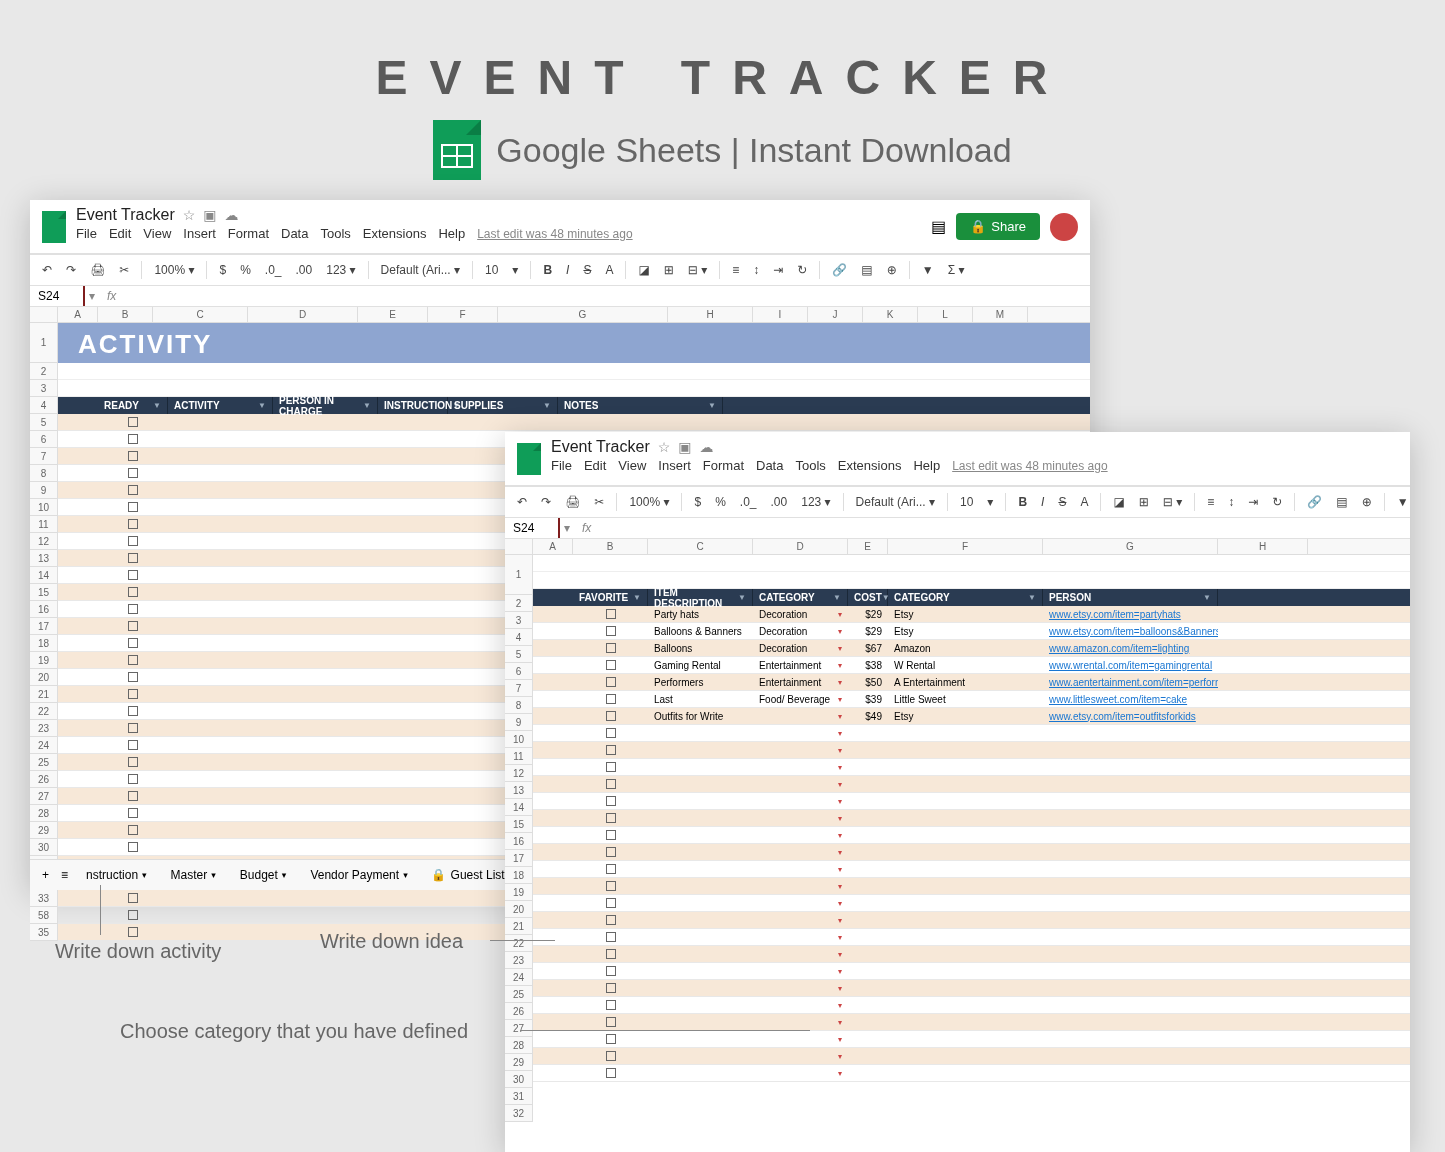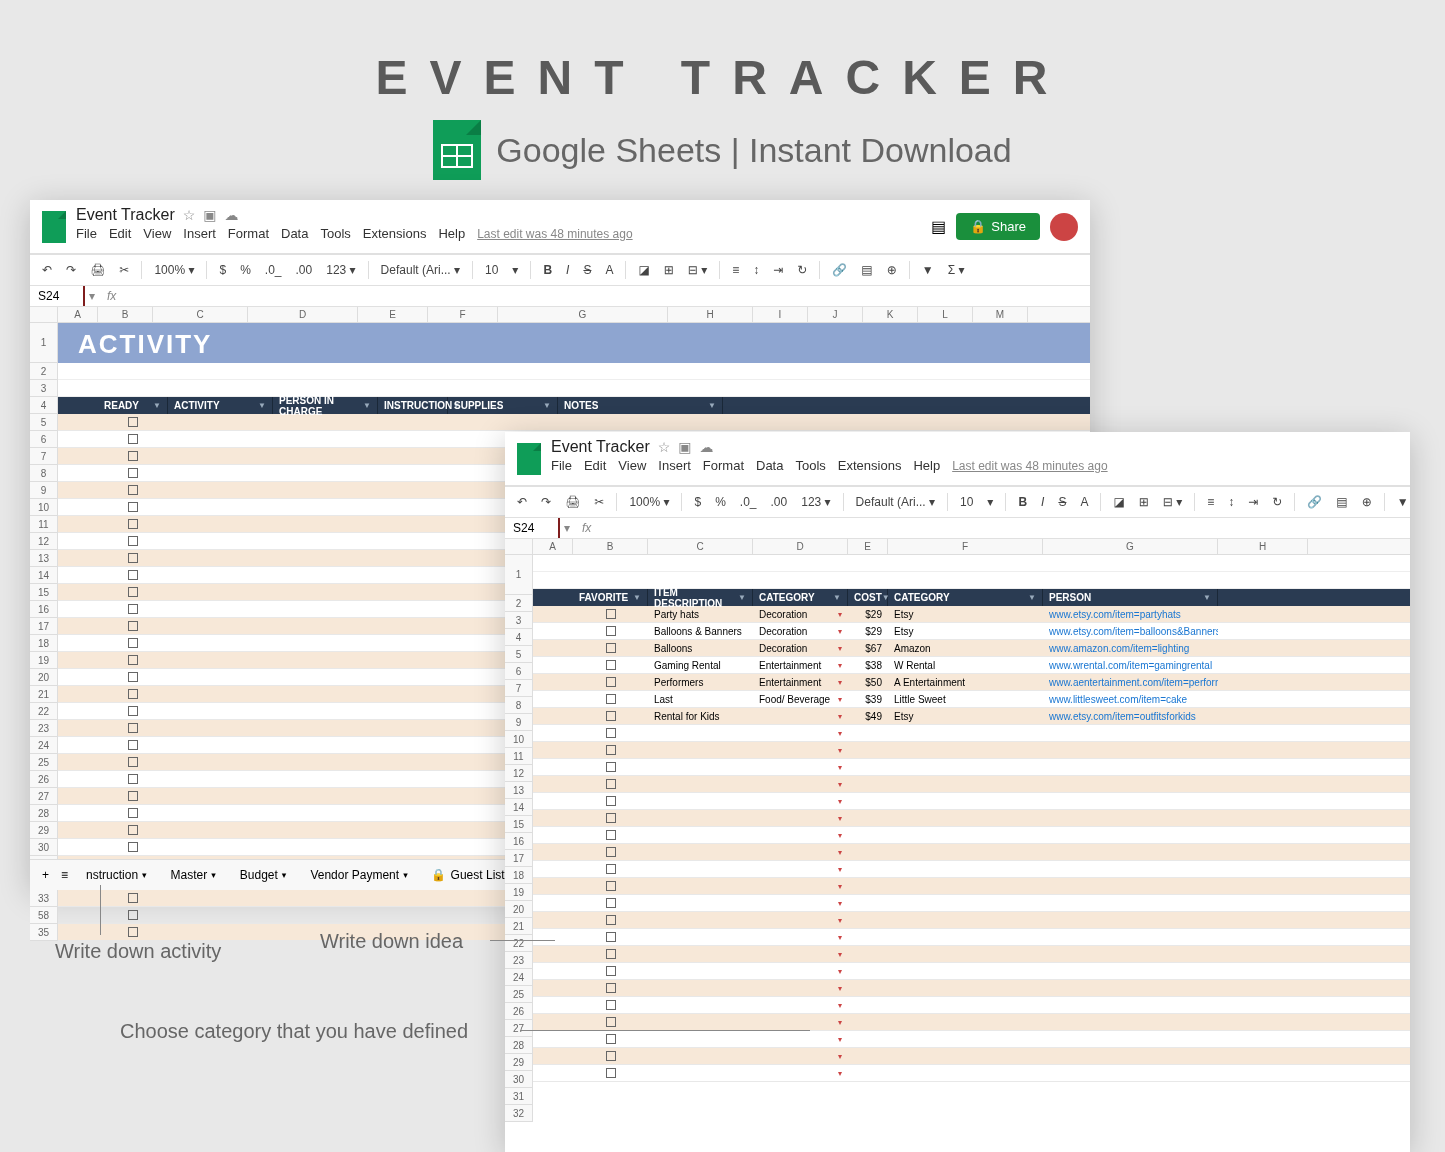--- a/index.html
+++ b/index.html
@@ -42,21 +42,21 @@
 .banner{background:#8ea5d0;color:#fff;font-size:26px;font-weight:700;padding:6px 20px;height:40px;letter-spacing:2px}
 .sp{height:17px;border-bottom:1px solid #eee}
 .thdr{display:flex;background:#2a3b52;color:#fff;font-size:10px;font-weight:700;height:17px;align-items:center}
 .thdr div{padding:0 6px;border-right:1px solid #1a2838;display:flex;justify-content:space-between;align-items:center;height:100%}
 .thdr .fico{font-size:8px;color:#9ab}
 .drow{display:flex;height:17px;font-size:10px;align-items:flex-end;border-bottom:1px solid #e8e8e8}
 .drow.odd{background:#f7e8d8}
 .drow div{padding:0 6px;height:100%;display:flex;align-items:center;overflow:hidden;white-space:nowrap}
 .cb{width:10px;height:10px;border:1.5px solid #666;display:inline-block}
 .dd{color:#c44;font-size:8px}
-.lnk{color:#1976d2;}
+.lnk{color:#1976d2;text-decoration:underline}
 .tabs{position:absolute;bottom:0;left:0;right:0;display:flex;align-items:center;background:#f8f8f8;border-top:1px solid #ddd;padding:4px 8px;font-size:12px;gap:4px}
 .tab{padding:4px 10px;display:flex;align-items:center;gap:4px}
 .callout{position:absolute;color:#666;font-size:20px}
 .c1{top:940px;left:55px}
 .c2{top:930px;left:320px}
 .c3{top:1020px;left:120px}
 .cline{position:absolute;background:#888}
 .cl1{top:885px;left:100px;width:1px;height:50px}
 .cl2{top:940px;left:490px;width:65px;height:1px}
 .cl3{top:1030px;left:520px;width:290px;height:1px}
@@ -848,21 +848,21 @@
             <div style="width:155px">Little Sweet</div>
             <div style="width:175px">
               <span class="lnk">www.littlesweet.com/item=cake</span>
             </div>
           </div>
           <div class="drow odd">
             <div style="width:40px"></div>
             <div style="width:75px;justify-content:center">
               <span class="cb"></span>
             </div>
-            <div style="width:105px">Rental for Kids</div>
+            <div style="width:105px">Outfits for Write</div>
             <div style="width:95px;justify-content:space-between">
               <span></span>
               <span class="dd">▾</span>
             </div>
             <div style="width:40px;justify-content:flex-end">$49</div>
             <div style="width:155px">Etsy</div>
             <div style="width:175px">
               <span class="lnk">www.etsy.com/item=outfitsforkids</span>
             </div>
           </div>

